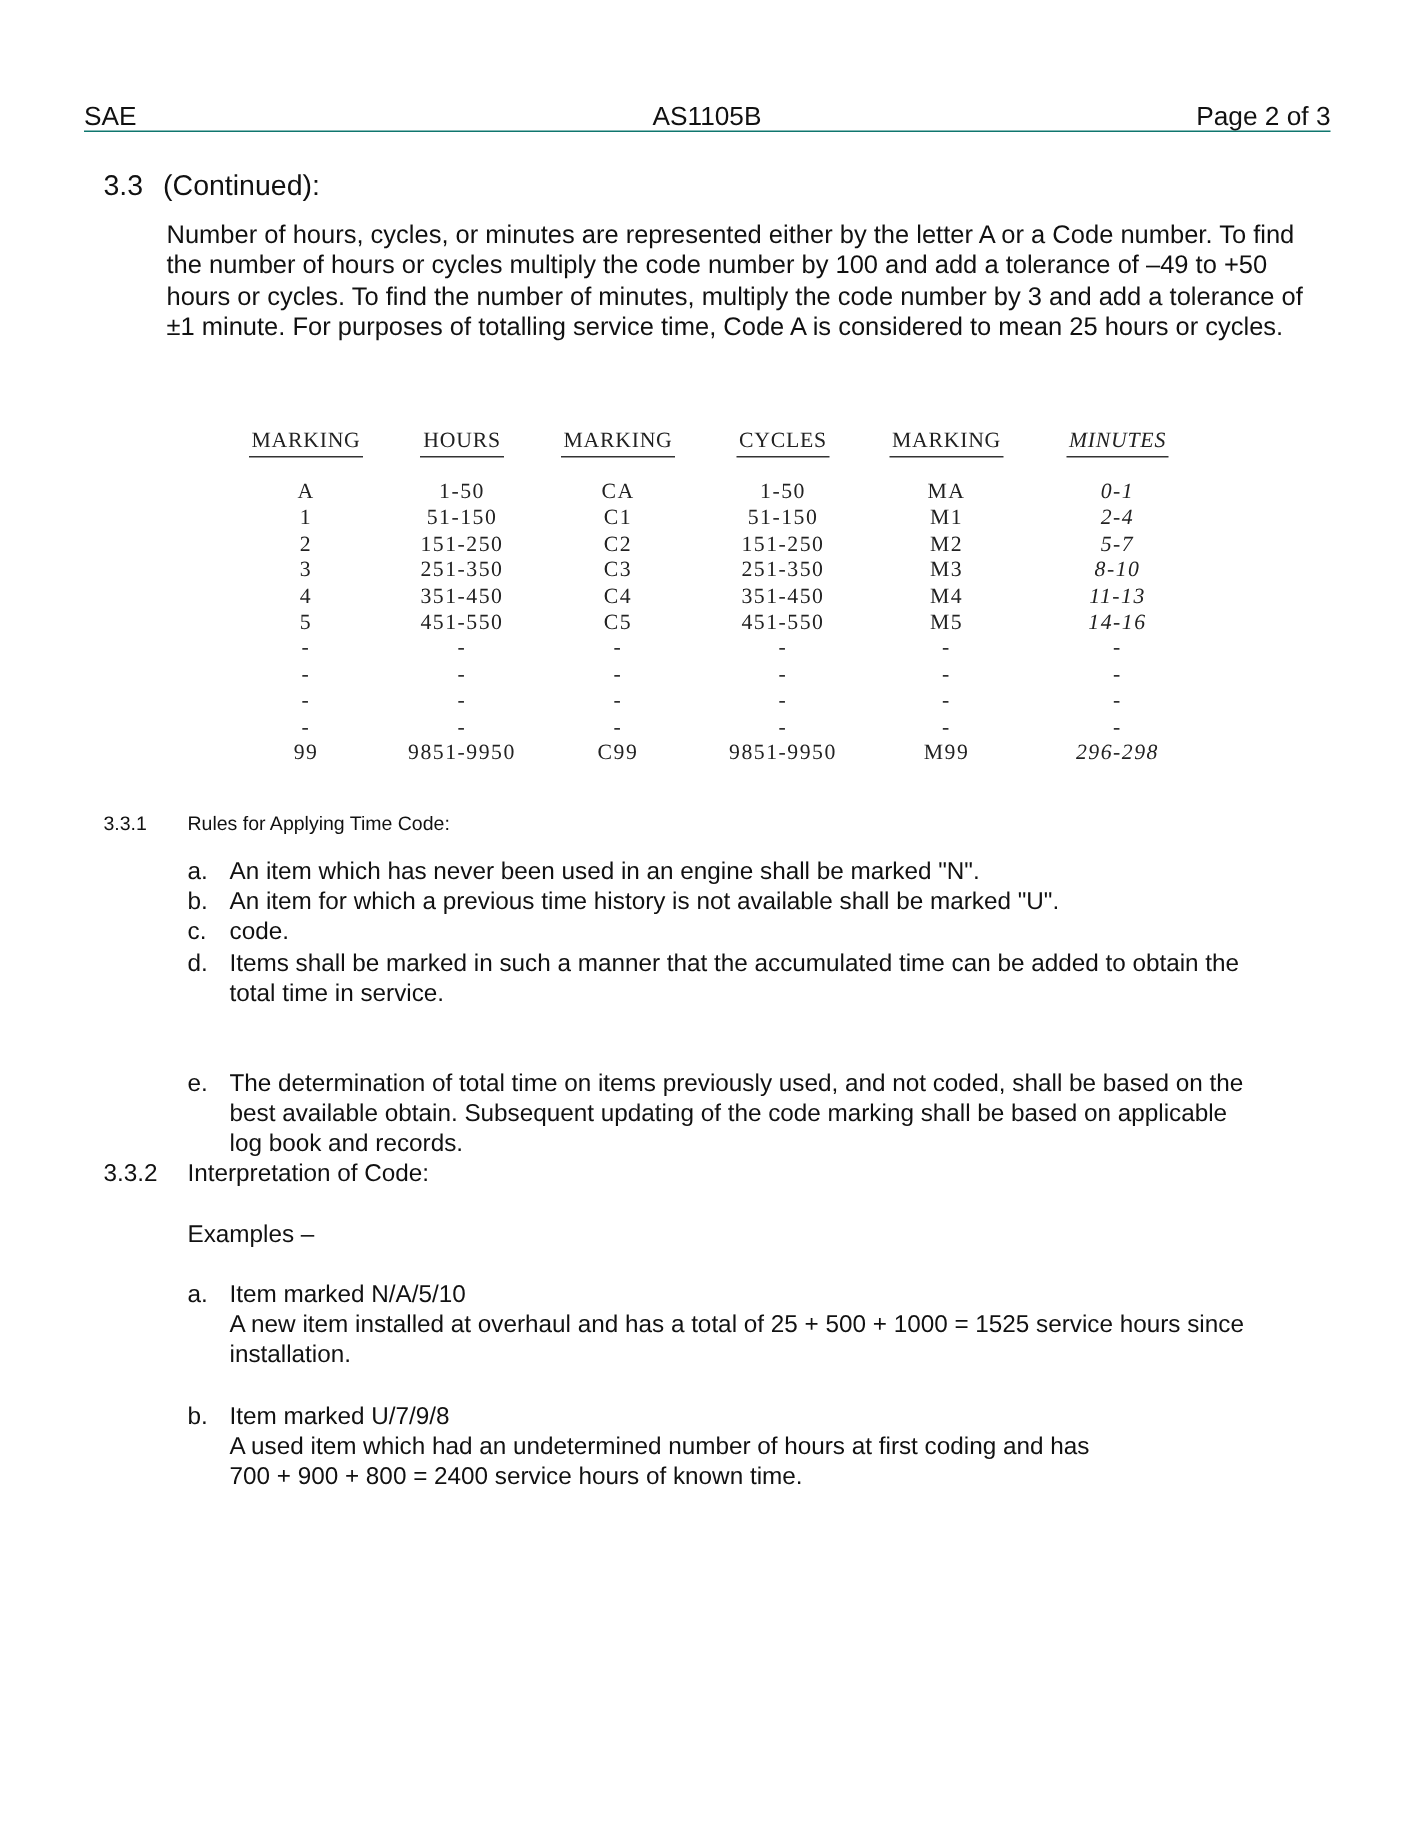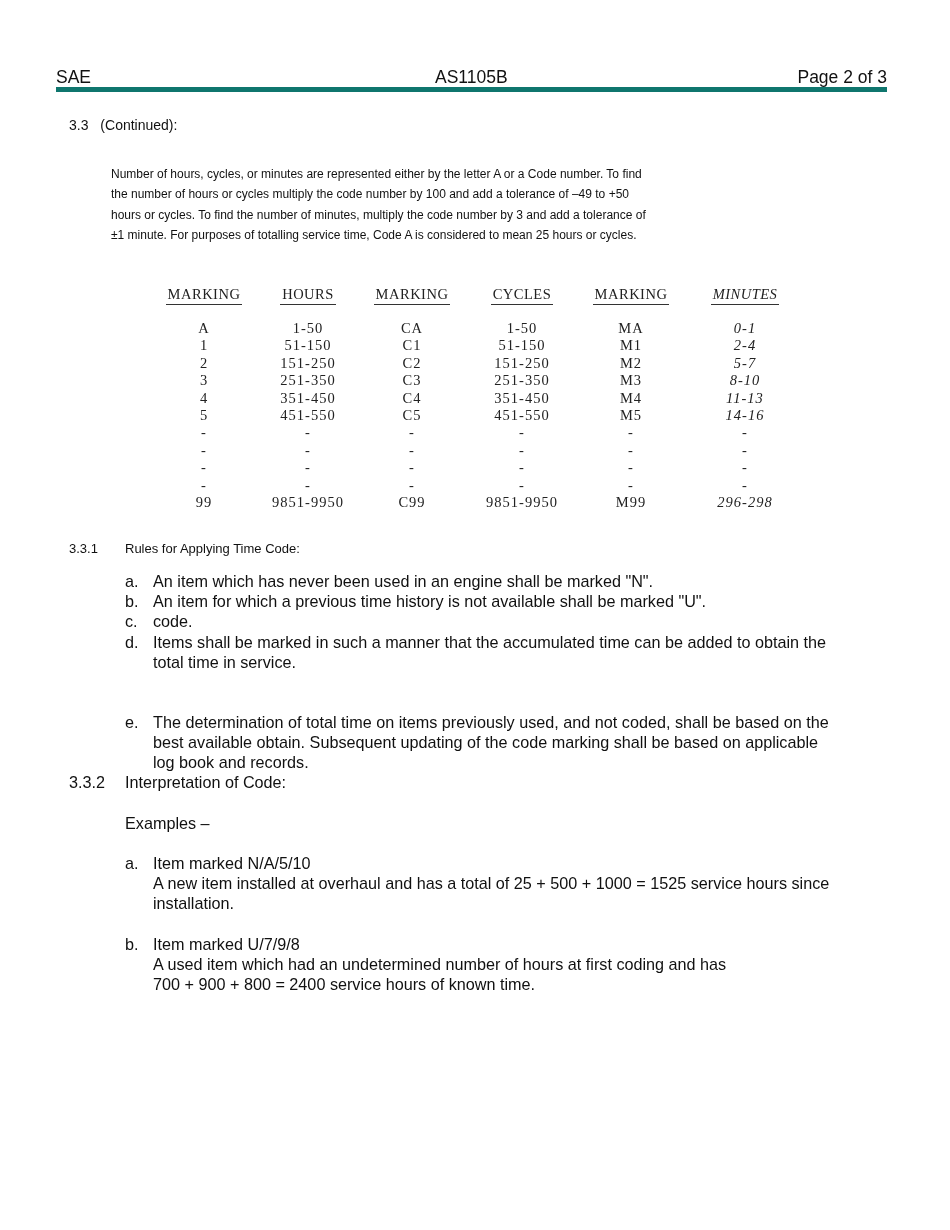--- a/index.html
+++ b/index.html
@@ -2,30 +2,30 @@
 <html><head>
 <meta charset="utf-8">
 <style>
   html, body { margin: 0; padding: 0; background: #ffffff; }
   body {
     width: 950px; height: 1230px; position: relative; overflow: hidden;
     font-family: "Liberation Sans", sans-serif; color: #111; font-size: 16px;
   }
   .header {
     position: absolute; left: 56px; top: 67px; width: 831px; height: 20px;
-    border-bottom: 5px solid #0f766e;
+    border-bottom: 1px solid #0f766e;
   }
   .header span { position: absolute; top: 0; font-size: 17.5px; line-height: 20px; }
   .h-left { left: 0; }
   .h-center { left: 379px; }
   .h-right { right: 0; }
 
   .abs { position: absolute; line-height: 20px; }
 
-  .para { position: absolute; left: 111px; top: 164px; width: 760px; line-height: 20.3px; font-size: 12px; }
+  .para { position: absolute; left: 111px; top: 147px; width: 760px; line-height: 20.3px; font-size: 17px; }
   .para p { margin: 0; white-space: nowrap; }
 
   
   .tbl { position: absolute; left: 160px; top: 284px; width: 640px; font-family: "Liberation Serif", "DejaVu Serif", serif; font-size: 14.5px; color: #222; }
   .tbl .col { position: absolute; top: 0; text-align: center; }
   .tbl .hdr { height: 20px; line-height: 20px; letter-spacing: 0.5px; border-bottom: 1.5px solid #333; padding: 0 2px; display: inline-block; }
   .tbl .cell { height: 17.4px; line-height: 17.4px; letter-spacing: 1px; }
   .tbl .body { margin-top: 15px; }
 
   .list { position: absolute; left: 125px; width: 750px; font-size: 16.2px; }
@@ -34,21 +34,21 @@
 </style>
 </head>
 <body>
 
 <div class="header">
   <span class="h-left">SAE</span>
   <span class="h-center">AS1105B</span>
   <span class="h-right">Page 2 of 3</span>
 </div>
 
-<div class="abs" style="left:69px; top:115px; font-size:14px;">
+<div class="abs" style="left:69px; top:115px; font-size:19px;">
   <span>3.3</span>
   <span style="margin-left:8px;">(Continued):</span>
 </div>
 
 <div class="para">
   <p>Number of hours, cycles, or minutes are represented either by the letter A or a Code number. To find</p>
   <p>the number of hours or cycles multiply the code number by 100 and add a tolerance of –49 to +50</p>
   <p>hours or cycles. To find the number of minutes, multiply the code number by 3 and add a tolerance of</p>
   <p>±1 minute. For purposes of totalling service time, Code A is considered to mean 25 hours or cycles.</p>
 </div>

